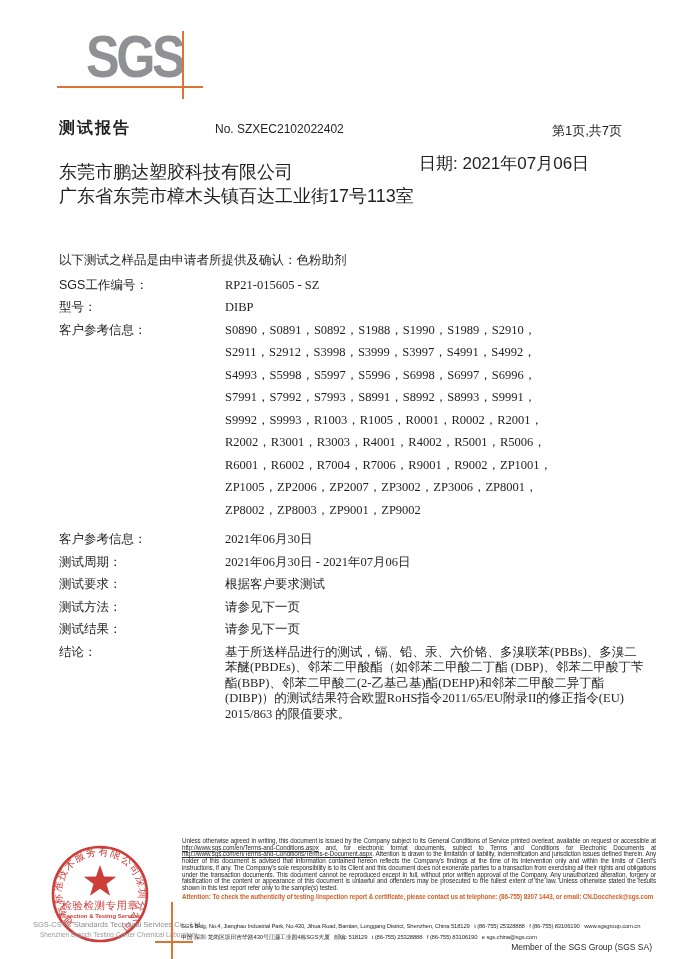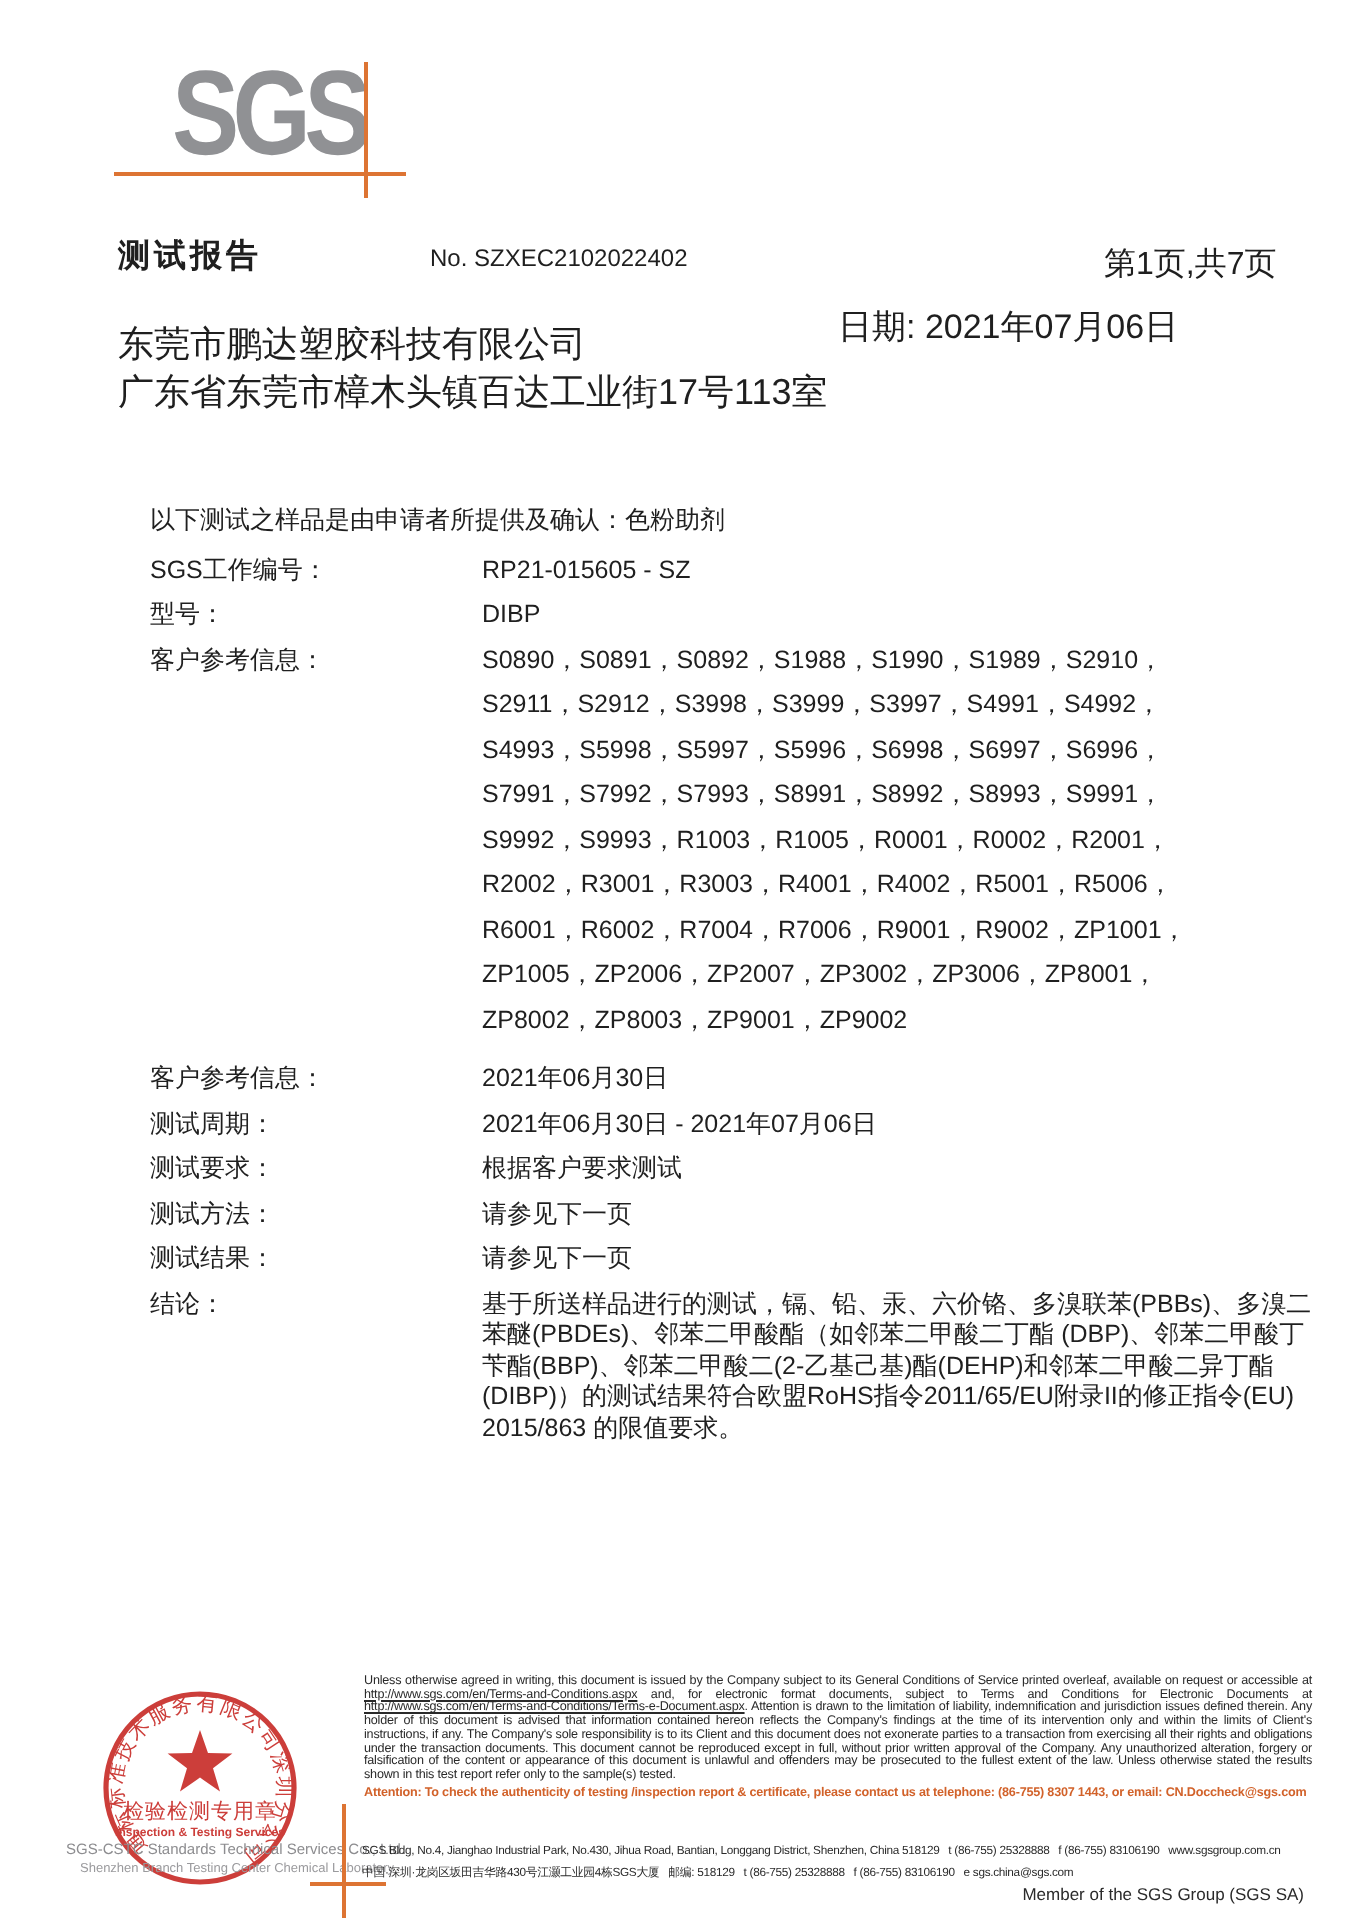--- a/index.html
+++ b/index.html
@@ -14,31 +14,31 @@
   .logo{
     position:absolute;left:86px;top:30px;font-weight:bold;font-size:60px;line-height:54px;
     color:#909194;letter-spacing:-4px;transform:scaleX(0.84);transform-origin:left top;
   }
   .logo-hline{position:absolute;left:57px;top:86px;width:146px;height:2px;background:#dd7433;}
   .logo-vline{position:absolute;left:182px;top:31px;width:2px;height:68px;background:#dd7433;}
 
   .doc-title{position:absolute;left:59px;top:118px;font-size:16px;font-weight:bold;letter-spacing:2px;}
   .report-no{position:absolute;left:215px;top:122px;font-size:12px;}
   .hdr-date{position:absolute;left:419px;top:122px;font-size:17px;margin-top:30px;}
-  .page-info{position:absolute;left:552px;top:122px;font-size:16px;}
+  .page-info{position:absolute;left:552px;top:122px;font-size:13px;}
 
   .applicant-company{position:absolute;left:59px;top:160px;font-size:18px;}
   .applicant-address{position:absolute;left:59px;top:184px;font-size:18px;}
 
   
-  .content{position:absolute;left:59px;top:253px;width:588px;font-size:12.5px;line-height:15.5px;margin-left:16px;}
+  .content{position:absolute;left:59px;top:253px;width:588px;font-size:12.5px;line-height:15.5px;}
   .intro{margin-bottom:9px;}
   .frow{display:flex;align-items:flex-start;margin-bottom:7px;}
   .flabel{width:166px;flex:none;}
-  .fvalue{flex:1;}
+  .fvalue{flex:1;font-family:Liberation Serif, serif;}
   .ref-line{line-height:15.5px;margin-bottom:7px;}
   .ref-line:last-child{margin-bottom:7px;}
   .conclusion-row{margin-top:4px;}
   .conclusion-text{line-height:15.5px;}
 
   
   .footer{position:absolute;left:0;top:836px;width:677px;height:123px;}
   .legal{
     position:absolute;left:182px;top:2px;width:474px;
     font-size:6.3px;line-height:6.7px;text-align:justify;color:#2a2a2a;letter-spacing:-0.1px;

